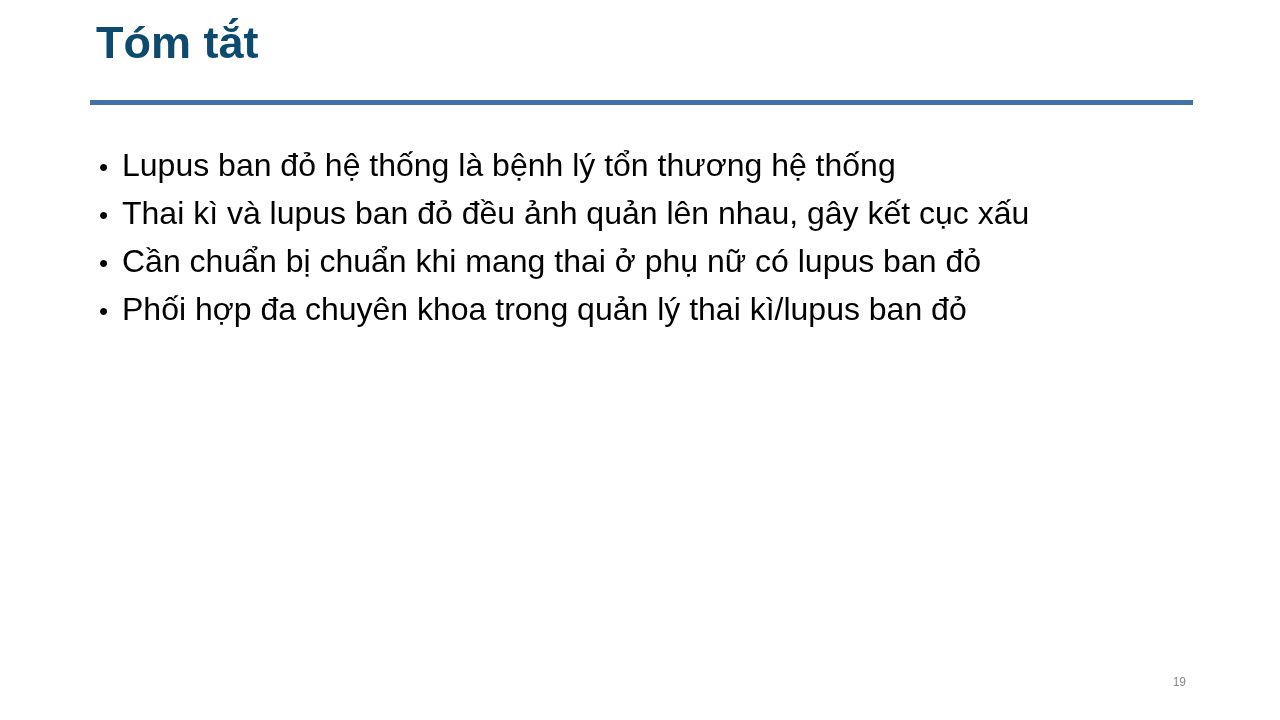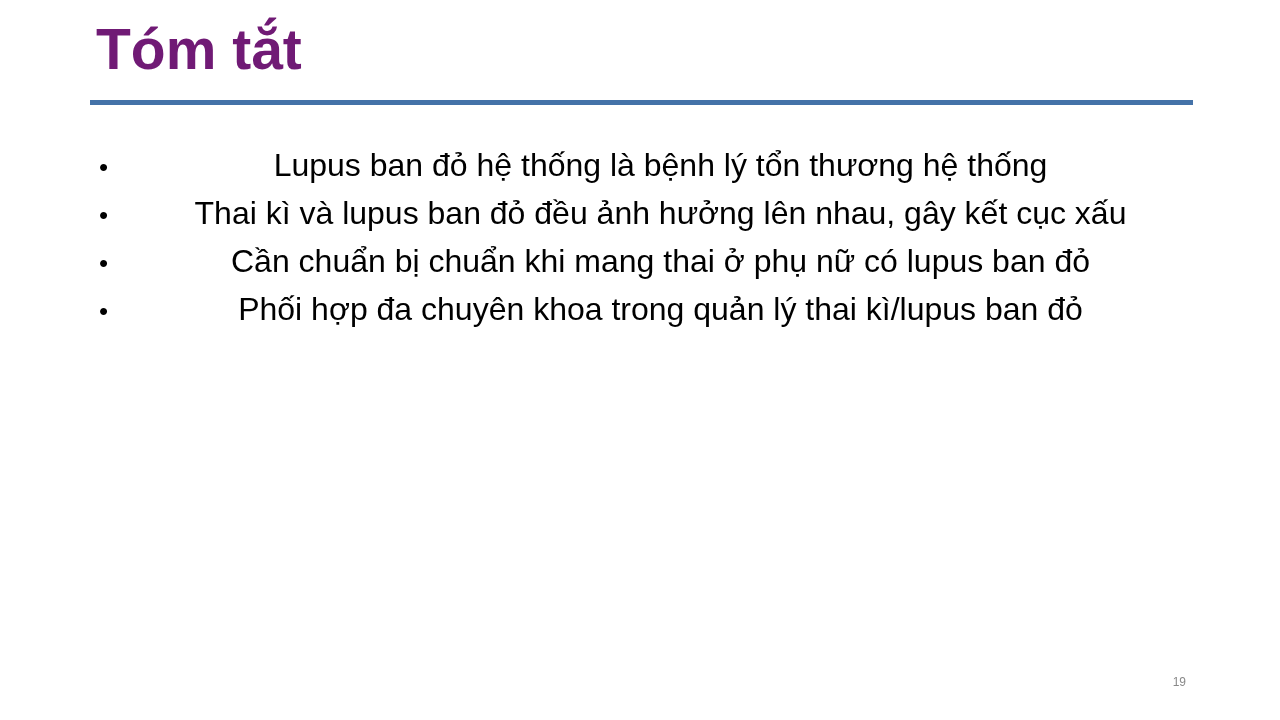--- a/index.html
+++ b/index.html
@@ -12,23 +12,23 @@
   .slide {
     position: relative;
     width: 1280px;
     height: 720px;
     background: #ffffff;
   }
   .slide-title {
     position: absolute;
     left: 96px;
     top: 18px;
-    font-size: 57px;
+    font-size: 45px;
     font-weight: bold;
-    color: #701a75;
+    color: #0c4a6e;
     letter-spacing: 0px;
     line-height: 1.1;
   }
   .title-divider {
     position: absolute;
     left: 90px;
     top: 100px;
     width: 1103px;
     height: 5px;
     background: #4472a8;
@@ -49,21 +49,20 @@
   }
   .bullet-marker {
     width: 23px;
     flex: 0 0 23px;
     font-size: 26px;
     color: #000000;
   }
   .bullet-text {
     flex: 1;
     white-space: nowrap;
-    text-align: center;
   }
   .page-number {
     position: absolute;
     right: 94px;
     top: 675px;
     font-size: 12px;
     color: #898989;
   }
 </style>
 </head>
@@ -77,21 +76,21 @@
 
   <div class="bullet-list">
 
     <div class="bullet-item">
       <span class="bullet-marker">•</span>
       <span class="bullet-text">Lupus ban đỏ hệ thống là bệnh lý tổn thương hệ thống</span>
     </div>
 
     <div class="bullet-item">
       <span class="bullet-marker">•</span>
-      <span class="bullet-text">Thai kì và lupus ban đỏ đều ảnh hưởng lên nhau, gây kết cục xấu</span>
+      <span class="bullet-text">Thai kì và lupus ban đỏ đều ảnh quản lên nhau, gây kết cục xấu</span>
     </div>
 
     <div class="bullet-item">
       <span class="bullet-marker">•</span>
       <span class="bullet-text">Cần chuẩn bị chuẩn khi mang thai ở phụ nữ có lupus ban đỏ</span>
     </div>
 
     <div class="bullet-item">
       <span class="bullet-marker">•</span>
       <span class="bullet-text">Phối hợp đa chuyên khoa trong quản lý thai kì/lupus ban đỏ</span>

